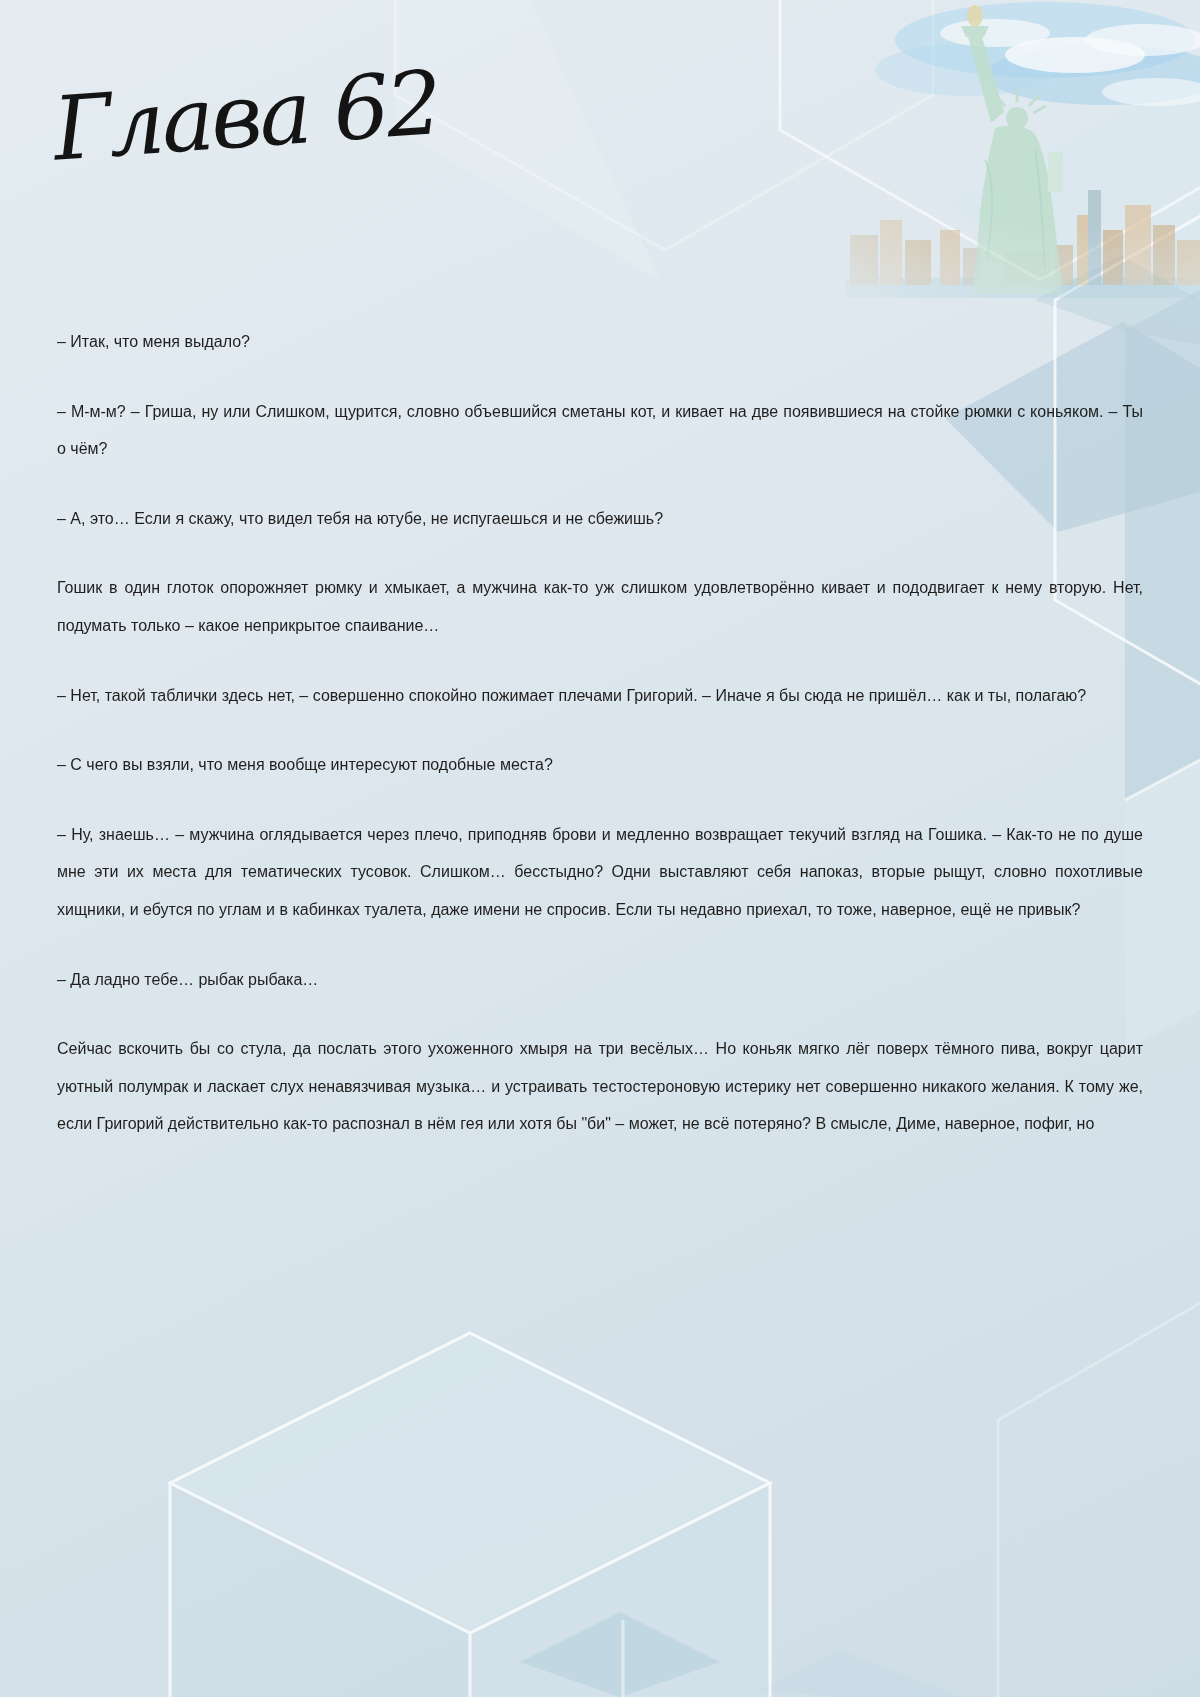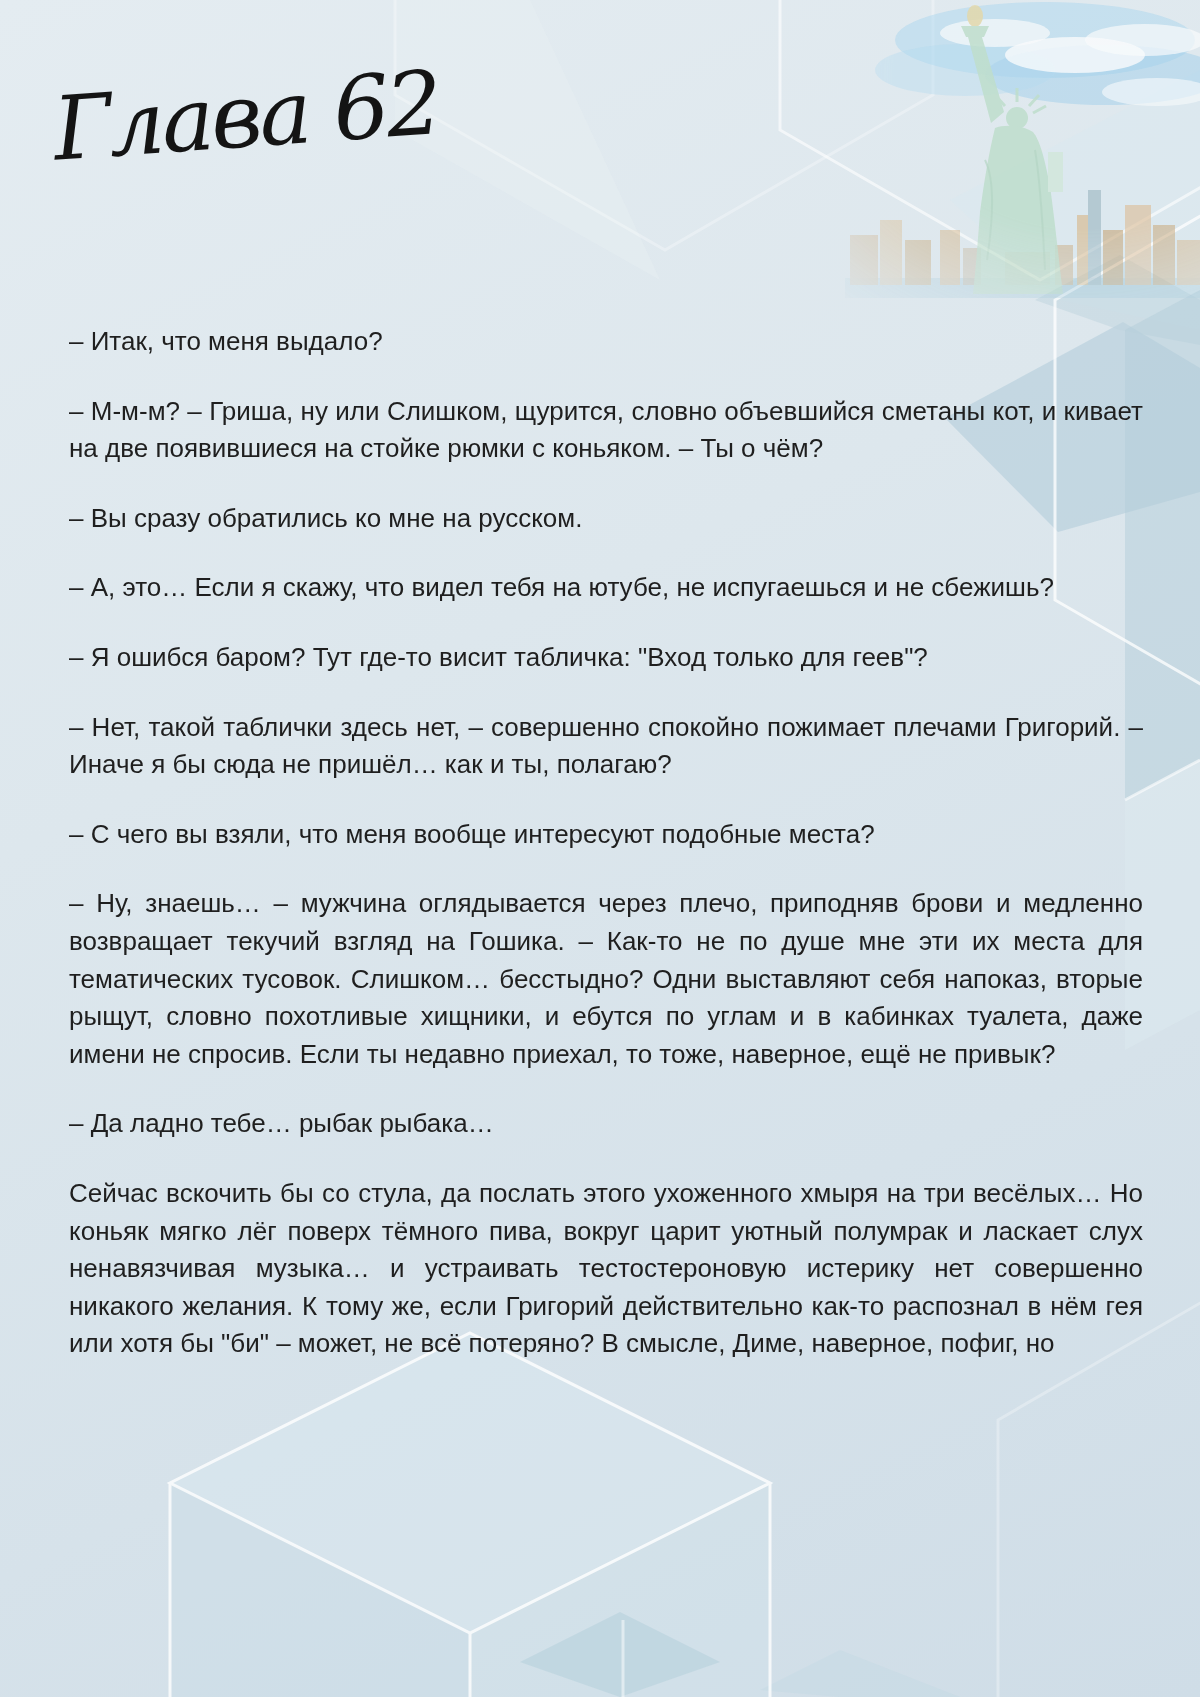--- a/index.html
+++ b/index.html
@@ -34,22 +34,22 @@
     color:#141414;
     transform:rotate(-4deg);
     transform-origin:left top;
     white-space:nowrap;
   }
   .text{
     position:absolute;
     left:57px;right:57px;top:323px;
   }
   .text p{
-    margin:0 0 32px 12px;
-    font-size:26px;
+    margin:0 0 32px 0;
+    font-size:16px;
     line-height:37.6px;
     text-align:justify;
     color:#1f1f1f;
   }
 </style>
 </head>
 <body>
 
 <div class="page">
 
@@ -138,23 +138,22 @@
         <path d="M190,150 C196,185 198,230 200,270" stroke="#a3cdb2" stroke-width="2" fill="none" opacity="0.7"></path>
       </g>
     </svg>
   </div>
 
   <h1 class="title">Глава 62</h1>
 
   <main class="text">
     <p>– Итак, что меня выдало?</p>
     <p>– М-м-м? – Гриша, ну или Слишком, щурится, словно объевшийся сметаны кот, и кивает на две появившиеся на стойке рюмки с коньяком. – Ты о чём?</p>
-    <p>– Вы сразу обратились ко мне на русском.</p>
     <p>– А, это… Если я скажу, что видел тебя на ютубе, не испугаешься и не сбежишь?</p>
-    <p>– Я ошибся баром? Тут где-то висит табличка: "Вход только для геев"?</p>
+    <p>Гошик в один глоток опорожняет рюмку и хмыкает, а мужчина как-то уж слишком удовлетворённо кивает и пододвигает к нему вторую. Нет, подумать только – какое неприкрытое спаивание…</p>
     <p>– Нет, такой таблички здесь нет, – совершенно спокойно пожимает плечами Григорий. – Иначе я бы сюда не пришёл… как и ты, полагаю?</p>
     <p>– С чего вы взяли, что меня вообще интересуют подобные места?</p>
     <p>– Ну, знаешь… – мужчина оглядывается через плечо, приподняв брови и медленно возвращает текучий взгляд на Гошика. – Как-то не по душе мне эти их места для тематических тусовок. Слишком… бесстыдно? Одни выставляют себя напоказ, вторые рыщут, словно похотливые хищники, и ебутся по углам и в кабинках туалета, даже имени не спросив. Если ты недавно приехал, то тоже, наверное, ещё не привык?</p>
     <p>– Да ладно тебе… рыбак рыбака…</p>
     <p>Сейчас вскочить бы со стула, да послать этого ухоженного хмыря на три весёлых… Но коньяк мягко лёг поверх тёмного пива, вокруг царит уютный полумрак и ласкает слух ненавязчивая музыка… и устраивать тестостероновую истерику нет совершенно никакого желания. К тому же, если Григорий действительно как-то распознал в нём гея или хотя бы "би" – может, не всё потеряно? В смысле, Диме, наверное, пофиг, но</p>
   </main>
 
 </div>
 
 </body></html>

